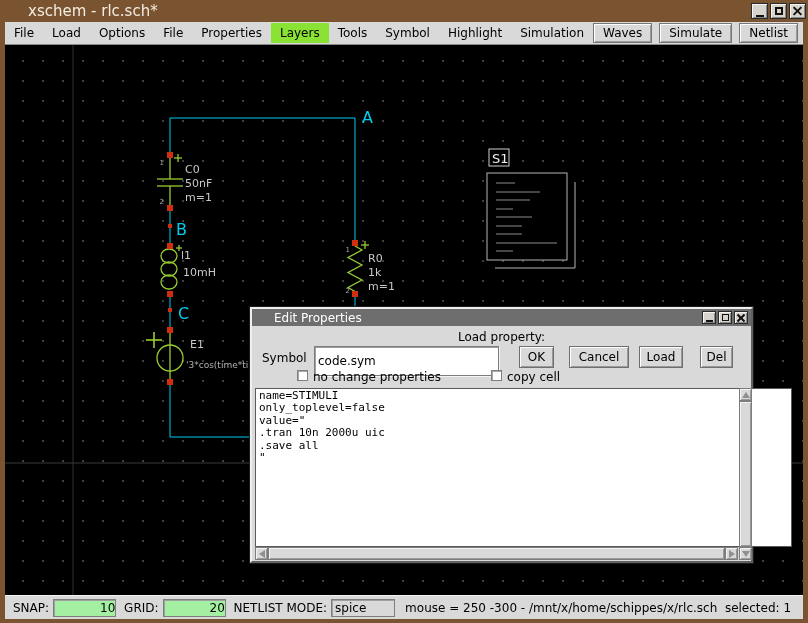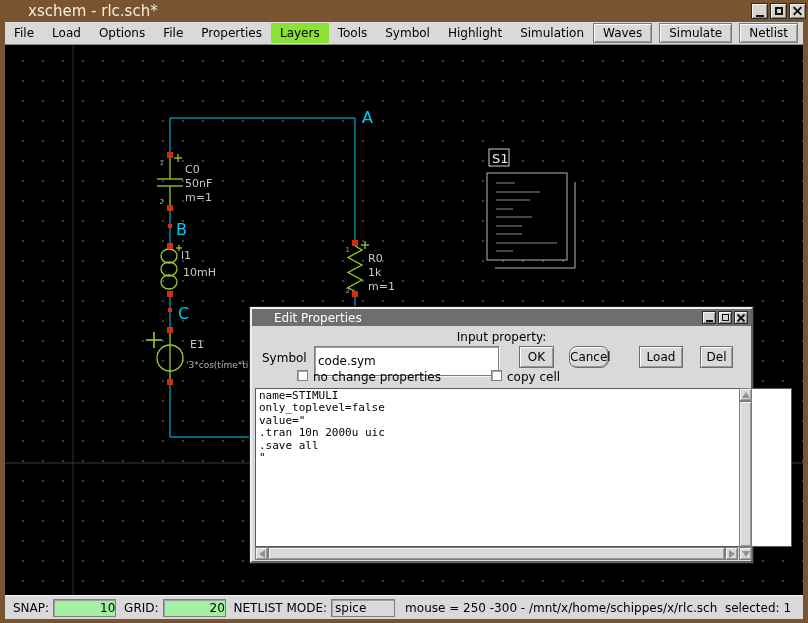--- a/index.html
+++ b/index.html
@@ -85,21 +85,21 @@
     font-family:"DejaVu Sans", sans-serif;
   }
   #symbol-entry { left:62px; top:37px; width:185px; height:30px; }
   .dlg-btn {
     position:absolute; top:37px; height:22px; text-align:center;
     background:#d9d9d9; border:1px solid #6f6f6f;
     box-shadow: inset 1px 1px 0 #ffffff, inset -1px -1px 0 #999;
     font-size:12px; padding-top:3px;
   }
   #btn-ok     { left:267px; width:35px; }
-  #btn-cancel { left:317px; width:40px;border-radius:8px; }
+  #btn-cancel { left:317px; width:60px; }
   #btn-load   { left:387px; width:44px; }
   #btn-del    { left:448px; width:33px; }
 
   .dlg-checks { position:absolute; left:6px; top:61px; display:flex; align-items:center; font-size:12px; }
   .checkbox {
     width:11px; height:11px; background:#fff; border:1px solid #808080;
     box-shadow: inset 1px 1px 0 #a8a8a8; margin-right:5px; flex:none;
   }
   .check-item { display:flex; align-items:flex-start;padding-left:39px; }
   .gap1 { margin-left:17px; } .gap2 { margin-left:11px; }
@@ -306,21 +306,21 @@
           </div>
         <div class="wc-btn">
             <div class="glyph-max"></div>
           </div>
         <div class="wc-btn">
             <div class="glyph-close"></div>
           </div>
       </div>
     </div>
 
-    <div class="dlg-prompt">Input property:</div>
+    <div class="dlg-prompt">Load property:</div>
 
     <div class="dlg-symbol-label">Symbol</div>
     <input id="symbol-entry" class="tk-entry" value="code.sym" style="">
 
     <div class="dlg-btn" id="btn-ok">OK</div>
     <div class="dlg-btn" id="btn-cancel">Cancel</div>
     <div class="dlg-btn" id="btn-load">Load</div>
     <div class="dlg-btn" id="btn-del">Del</div>
 
     <div class="dlg-checks">

